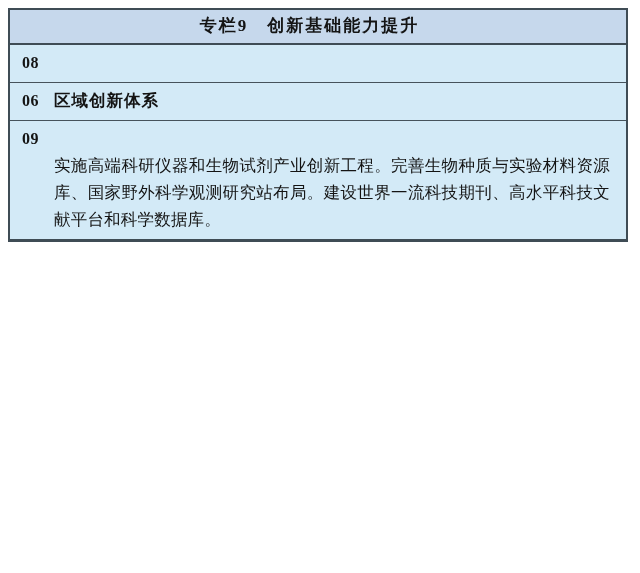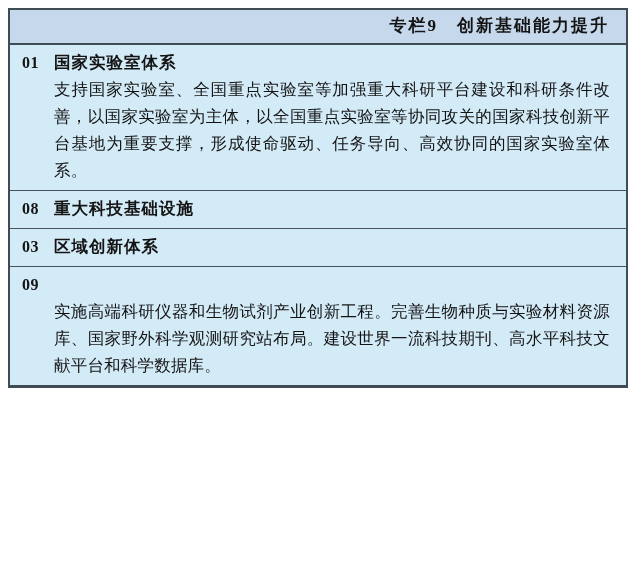--- a/index.html
+++ b/index.html
@@ -16,21 +16,21 @@
     left: 8px;
     top: 8px;
     width: 620px;
     border: 2px solid #3f4c55;
     border-bottom-width: 3px;
     box-sizing: border-box;
   }
   .panel-header {
     background: #c6d8ec;
     border-bottom: 2px solid #3f4c55;
-    text-align: right;
+    text-align: center;
     font-size: 17px;
     font-weight: bold;
     letter-spacing: 2px;
     padding: 5px 17px 6px 0;
     line-height: 22px;
   }
   .panel-body {
     background: #d3eaf7;
   }
   .section {
@@ -64,38 +64,30 @@
   }
 </style>
 </head>
 <body>
 
 <div class="panel">
   <div class="panel-header">专栏9　创新基础能力提升</div>
 
   <div class="panel-body">
 
-    <div class="section">
-      <div class="section-heading">
-        <span class="section-number">01</span>
-        <span class="section-title">国家实验室体系</span>
-      </div>
-      <div class="section-text">支持国家实验室、全国重点实验室等加强重大科研平台建设和科研条件改善，以国家实验室为主体，以全国重点实验室等协同攻关的国家科技创新平台基地为重要支撑，形成使命驱动、任务导向、高效协同的国家实验室体系。</div>
-    </div>
 
     <div class="section">
       <div class="section-heading">
         <span class="section-number">08</span>
-        <span class="section-title">重大科技基础设施</span>
       </div>
     </div>
 
     <div class="section">
       <div class="section-heading">
-        <span class="section-number">03</span>
+        <span class="section-number">06</span>
         <span class="section-title">区域创新体系</span>
       </div>
     </div>
 
     <div class="section">
       <div class="section-heading">
         <span class="section-number">09</span>
       </div>
       <div class="section-text">实施高端科研仪器和生物试剂产业创新工程。完善生物种质与实验材料资源库、国家野外科学观测研究站布局。建设世界一流科技期刊、高水平科技文献平台和科学数据库。</div>
     </div>

